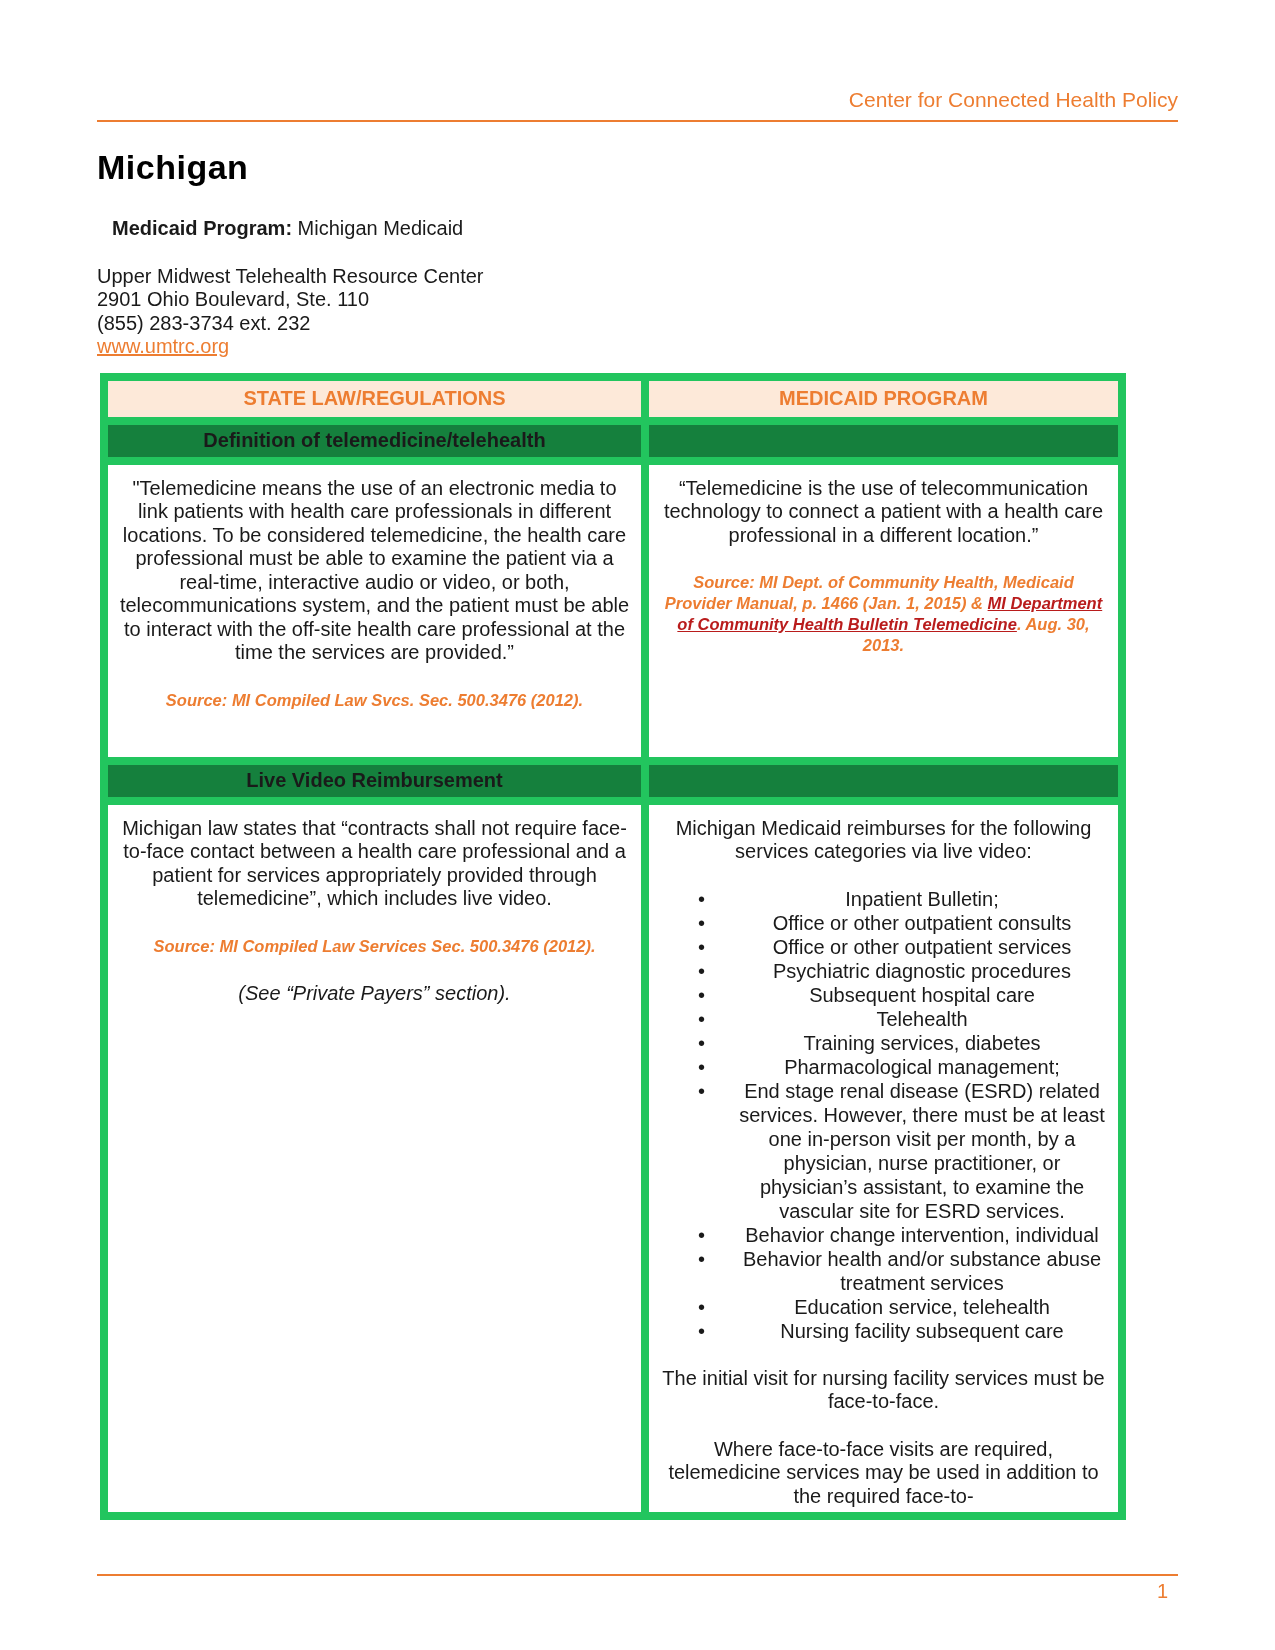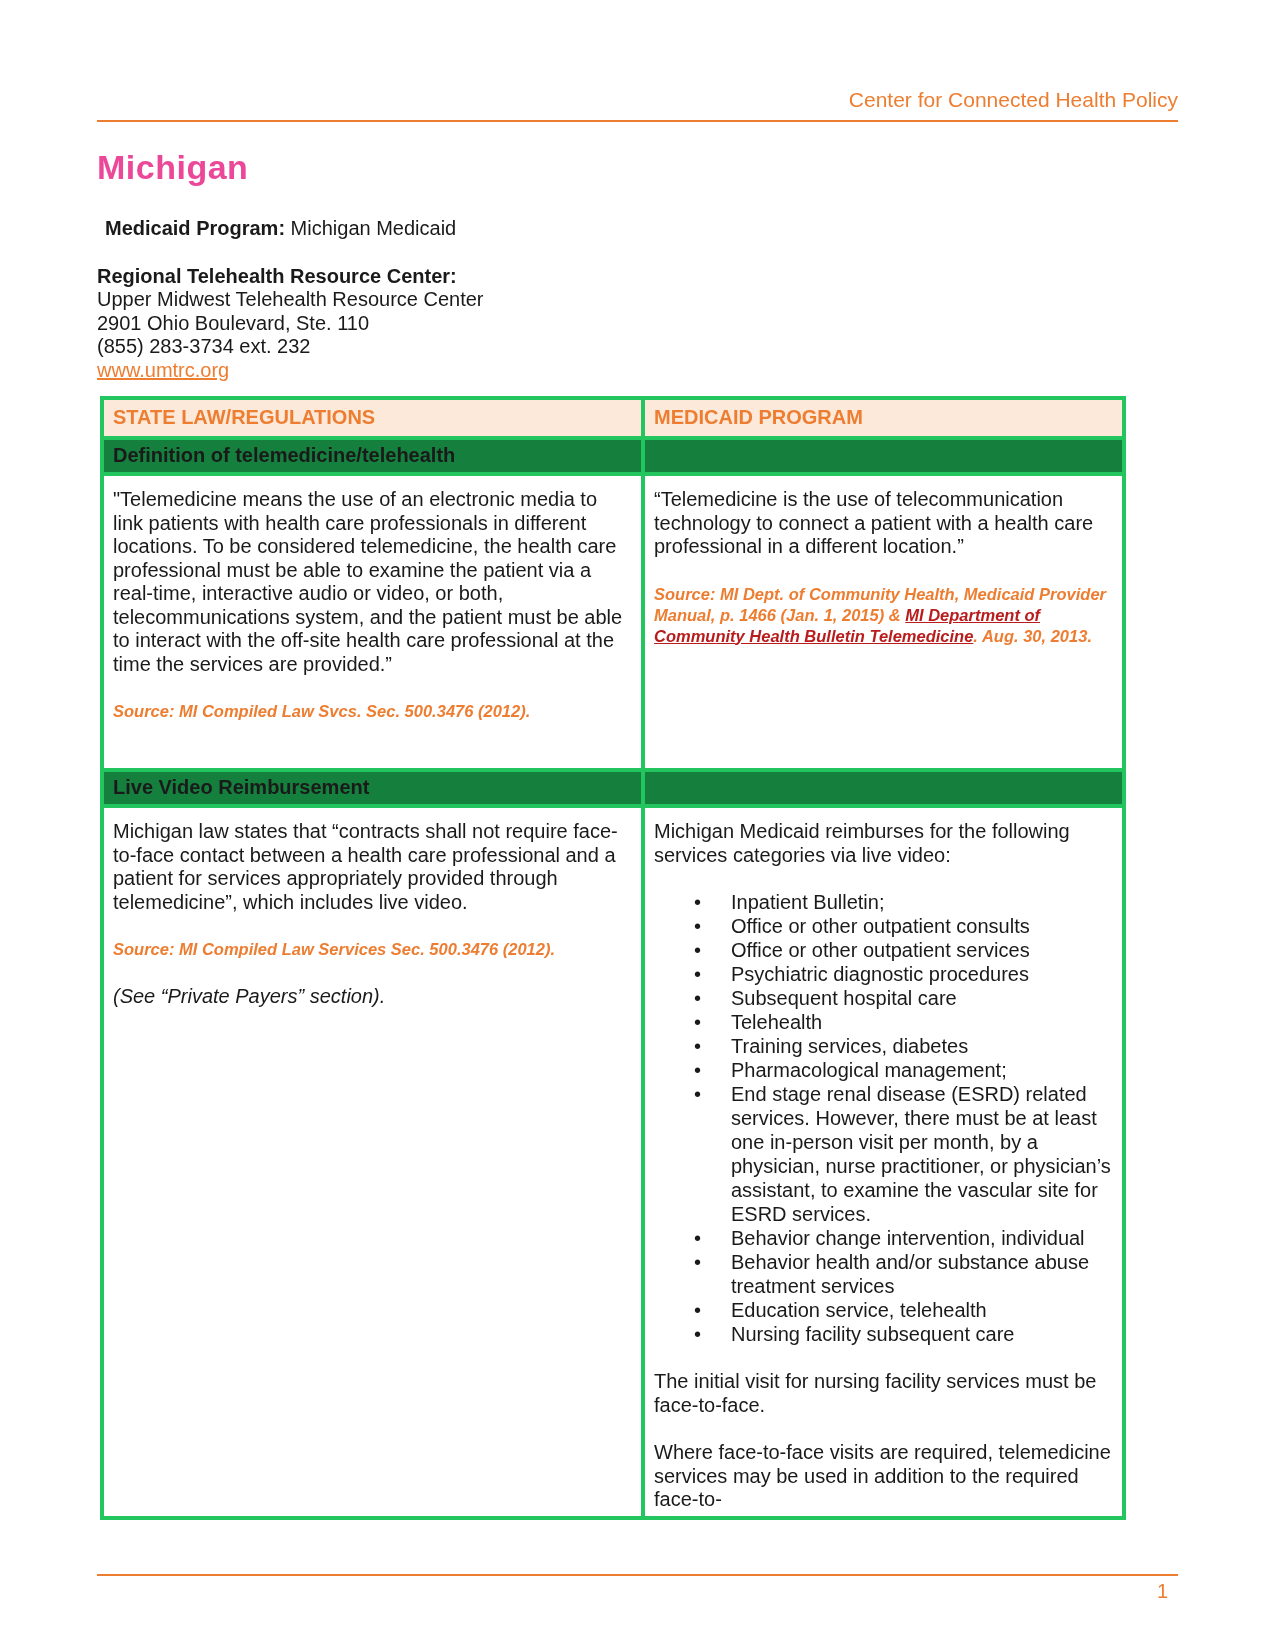--- a/index.html
+++ b/index.html
@@ -23,51 +23,52 @@
   }
   .rule {
     border: none;
     border-top: 2px solid #ED7D31;
     margin: 8px 0 0 0;
   }
   .doc-title {
     margin: 26px 0 0 0;
     font-size: 34px;
     font-weight: bold;
-    color: #ec4899;
+    color: #000000;
     letter-spacing: 0.5px;
   }
 
   
-  .meta-line { margin: 8px; font-size: 20px; line-height: 23.5px; }
+  .meta-line { margin: 15px; font-size: 20px; line-height: 23.5px; }
   .mt-30 { margin-top: 30px; }
   .mt-24 { margin-top: 24px; }
   .addr-block { margin-top: 24px; }
   .addr-block p { margin: 0; font-size: 20px; line-height: 23.5px; }
   a.site-link {
     color: #ED7D31;
     text-decoration: underline;
     cursor: pointer;
     margin-top: 24px;
   }
 
   
   table.policy {
     margin: 14px 0 0 3px;
     width: 1026px;
     border-collapse: collapse;
     table-layout: fixed;
   }
   table.policy td {
-    border: 4px solid #22c55e;
+    border: 8px solid #22c55e;
     vertical-align: top;
     font-size: 20px;
     line-height: 23.5px;
     padding: 12px 9px 4px 9px;
     word-wrap: break-word;
+    text-align: center;
   }
   tr.head-row td {
     background: #FDE9D9;
     color: #ED7D31;
     font-weight: bold;
     height: 36px;
     vertical-align: middle;
     padding-top: 0; padding-bottom: 0;
   }
   tr.section-row td {
@@ -138,21 +139,20 @@
 
     <div class="brand-row">Center for Connected Health Policy</div>
     <hr class="rule">
 
     <h1 class="doc-title">Michigan</h1>
 
     <p class="meta-line mt-30"><b>Medicaid Program:</b> <span>Michigan Medicaid</span></p>
 
 
     <div class="addr-block">
-      <p><b>Regional Telehealth Resource Center:</b></p>
       <p>Upper Midwest Telehealth Resource Center</p>
       <p>2901 Ohio Boulevard, Ste. 110</p>
       <p>(855) 283-3734 ext. 232</p>
       <p><a class="site-link">www.umtrc.org</a></p>
     </div>
 
     <table class="policy">
       <colgroup>
           <col style="width:541px">
           <col>

